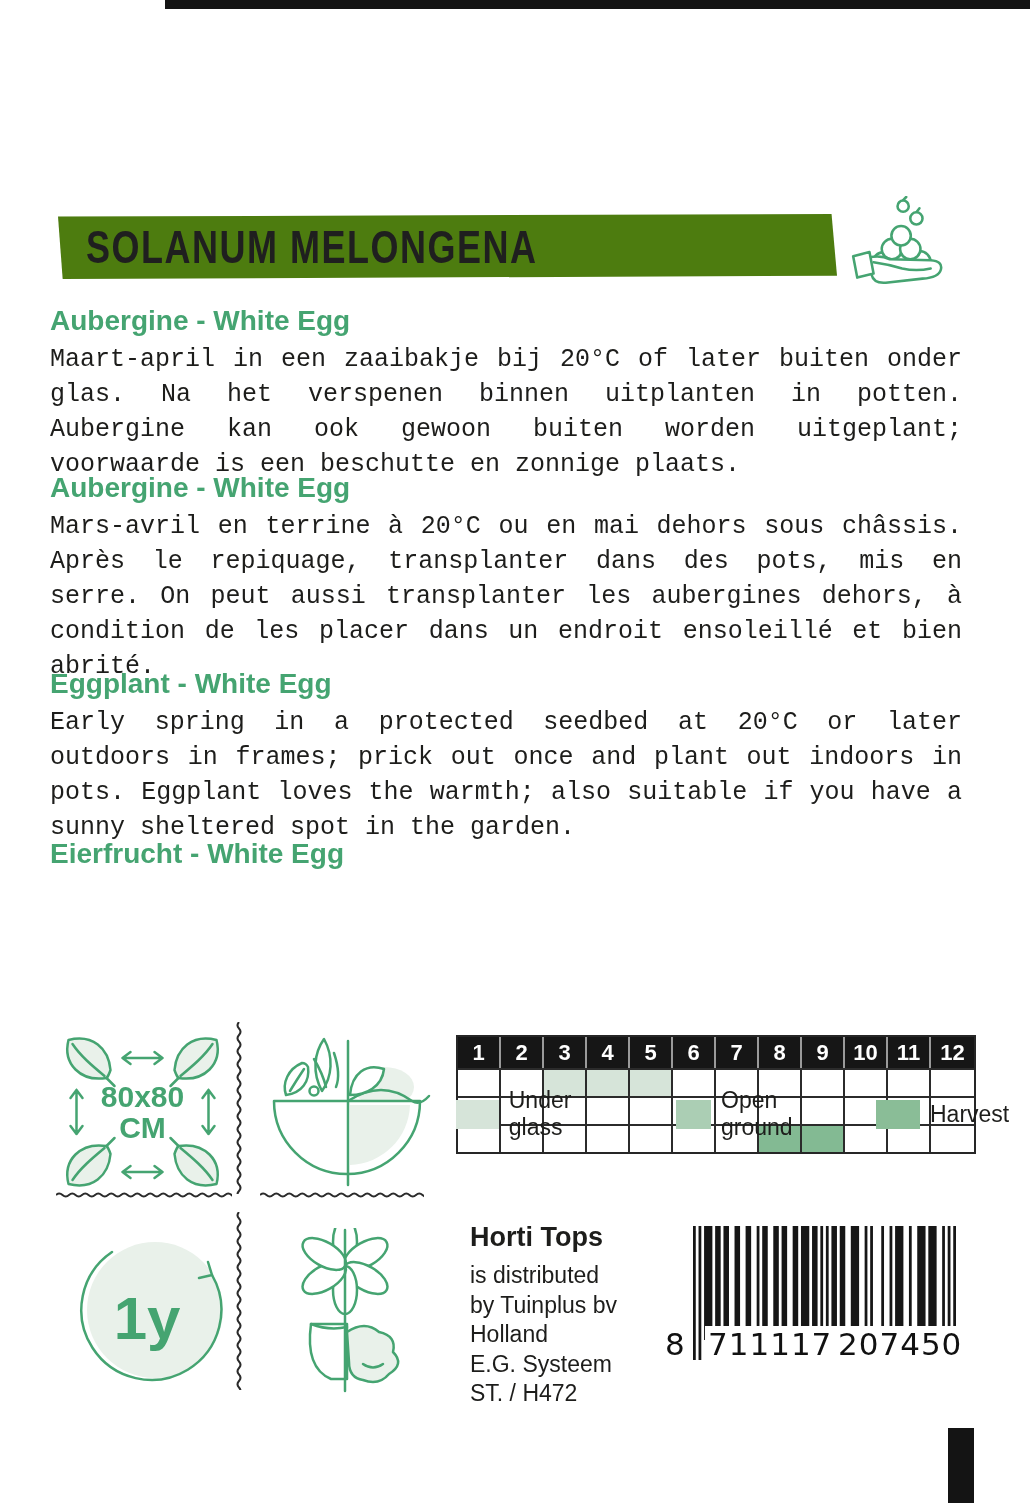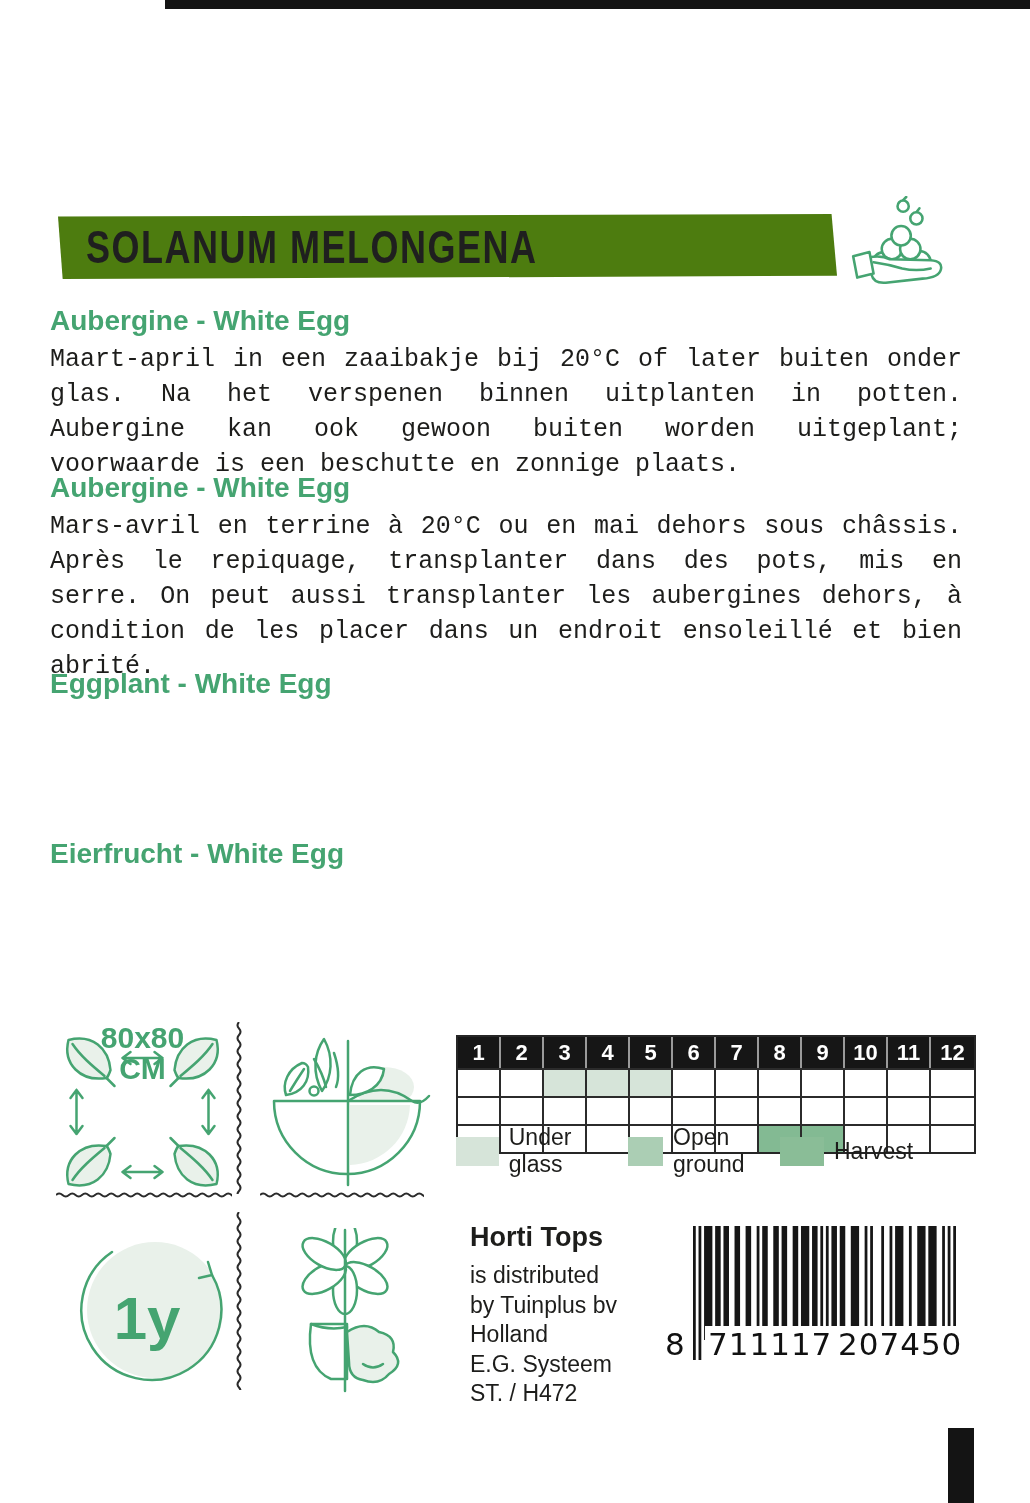--- a/index.html
+++ b/index.html
@@ -23,34 +23,34 @@
   
   .sec{position:absolute;left:50px;width:912px;}
   #sec0{top:306px}#sec1{top:473px}#sec2{top:669px}#sec3{top:839px}
   .sec h2{margin:0 0 6px 0;font-size:28px;line-height:30px;color:#45a471;font-weight:bold;}
   .sec p{margin:0;font-size:25px;line-height:35px;text-align:justify;color:#1d1d1b;font-family:Liberation Mono, monospace;}
 
   
   .sp-icon{position:absolute;left:50px;top:1022px;width:185px;height:180px;}
   .sp-icon svg{position:absolute;left:0;top:0;}
   .sp-text{position:absolute;left:0;top:0;width:185px;height:180px;display:flex;flex-direction:column;
-           align-items:center;color:#45a471;font-weight:bold;font-size:30px;line-height:31px;}
+           align-items:center;justify-content:center;color:#45a471;font-weight:bold;font-size:30px;line-height:31px;}
 
   .bowl{position:absolute;left:262px;top:1025px;width:170px;height:170px;}
 
   
   .cal{position:absolute;left:456px;top:1035px;display:grid;grid-template-columns:repeat(12,43px);
        grid-template-rows:31px 28px 28px 28px;border:2px solid #262626;}
   .cal .hd{background:#161616;color:#fff;font-weight:bold;font-size:22px;display:flex;
        align-items:center;justify-content:center;border-right:2px solid #9a9a9a;}
   .cal .hd.last{border-right:none;}
   .cal .dc{background:#fff;border-right:2px solid #2b2b2b;border-top:2px solid #2b2b2b;}
   .cal .dc.lastcol{border-right:none;}
 
-  .legend{position:absolute;left:456px;top:1136px;display:flex;align-items:center;height:30px;}
+  .legend{position:absolute;left:456px;top:1099px;display:flex;align-items:center;height:30px;gap:48px;}
   .leg-item{display:flex;align-items:center;}
   .leg-item .sw{width:44px;height:29px;margin-right:10px;}
   .leg-item .lab{font-size:23px;color:#1d1d1b;}
   #leg0{width:172px}#leg1{width:152px}
 
   svg.wave{position:absolute;}
 
   
   .oney{position:absolute;left:52px;top:1230px;width:190px;height:170px;}
   .oney svg{position:absolute;left:0;top:0;}
@@ -110,20 +110,21 @@
   <section class="sec" id="sec0">
     <h2>Aubergine - White Egg</h2>
     <p>Maart-april in een zaaibakje bij 20°C of later buiten onder glas. Na het verspenen binnen uitplanten in potten. Aubergine kan ook gewoon buiten worden uitgeplant; voorwaarde is een beschutte en zonnige plaats.</p>
   </section>
   <section class="sec" id="sec1">
     <h2>Aubergine - White Egg</h2>
     <p>Mars-avril en terrine à 20°C ou en mai dehors sous châssis. Après le repiquage, transplanter dans des pots, mis en serre. On peut aussi transplanter les aubergines dehors, à condition de les placer dans un endroit ensoleillé et bien abrité.</p>
   </section>
   <section class="sec" id="sec2">
     <h2>Eggplant - White Egg</h2>
+    <p>Early spring in a protected seedbed at 20°C or later outdoors in frames; prick out once and plant out indoors in pots. Eggplant loves the warmth; also suitable if you have a sunny sheltered spot in the garden.</p>
   </section>
   <section class="sec" id="sec3">
     <h2>Eierfrucht - White Egg</h2>
   </section>
 
   <div class="sp-icon">
     <svg width="185" height="180" viewBox="0 0 180 180">
       <defs>
         <g id="leaf" class="g-stroke">
           <path class="g-filllight" d="M44,46 C18,50 0,32 6,8 C30,2 46,16 48,38 C47,41 46,44 44,46 Z"></path>

